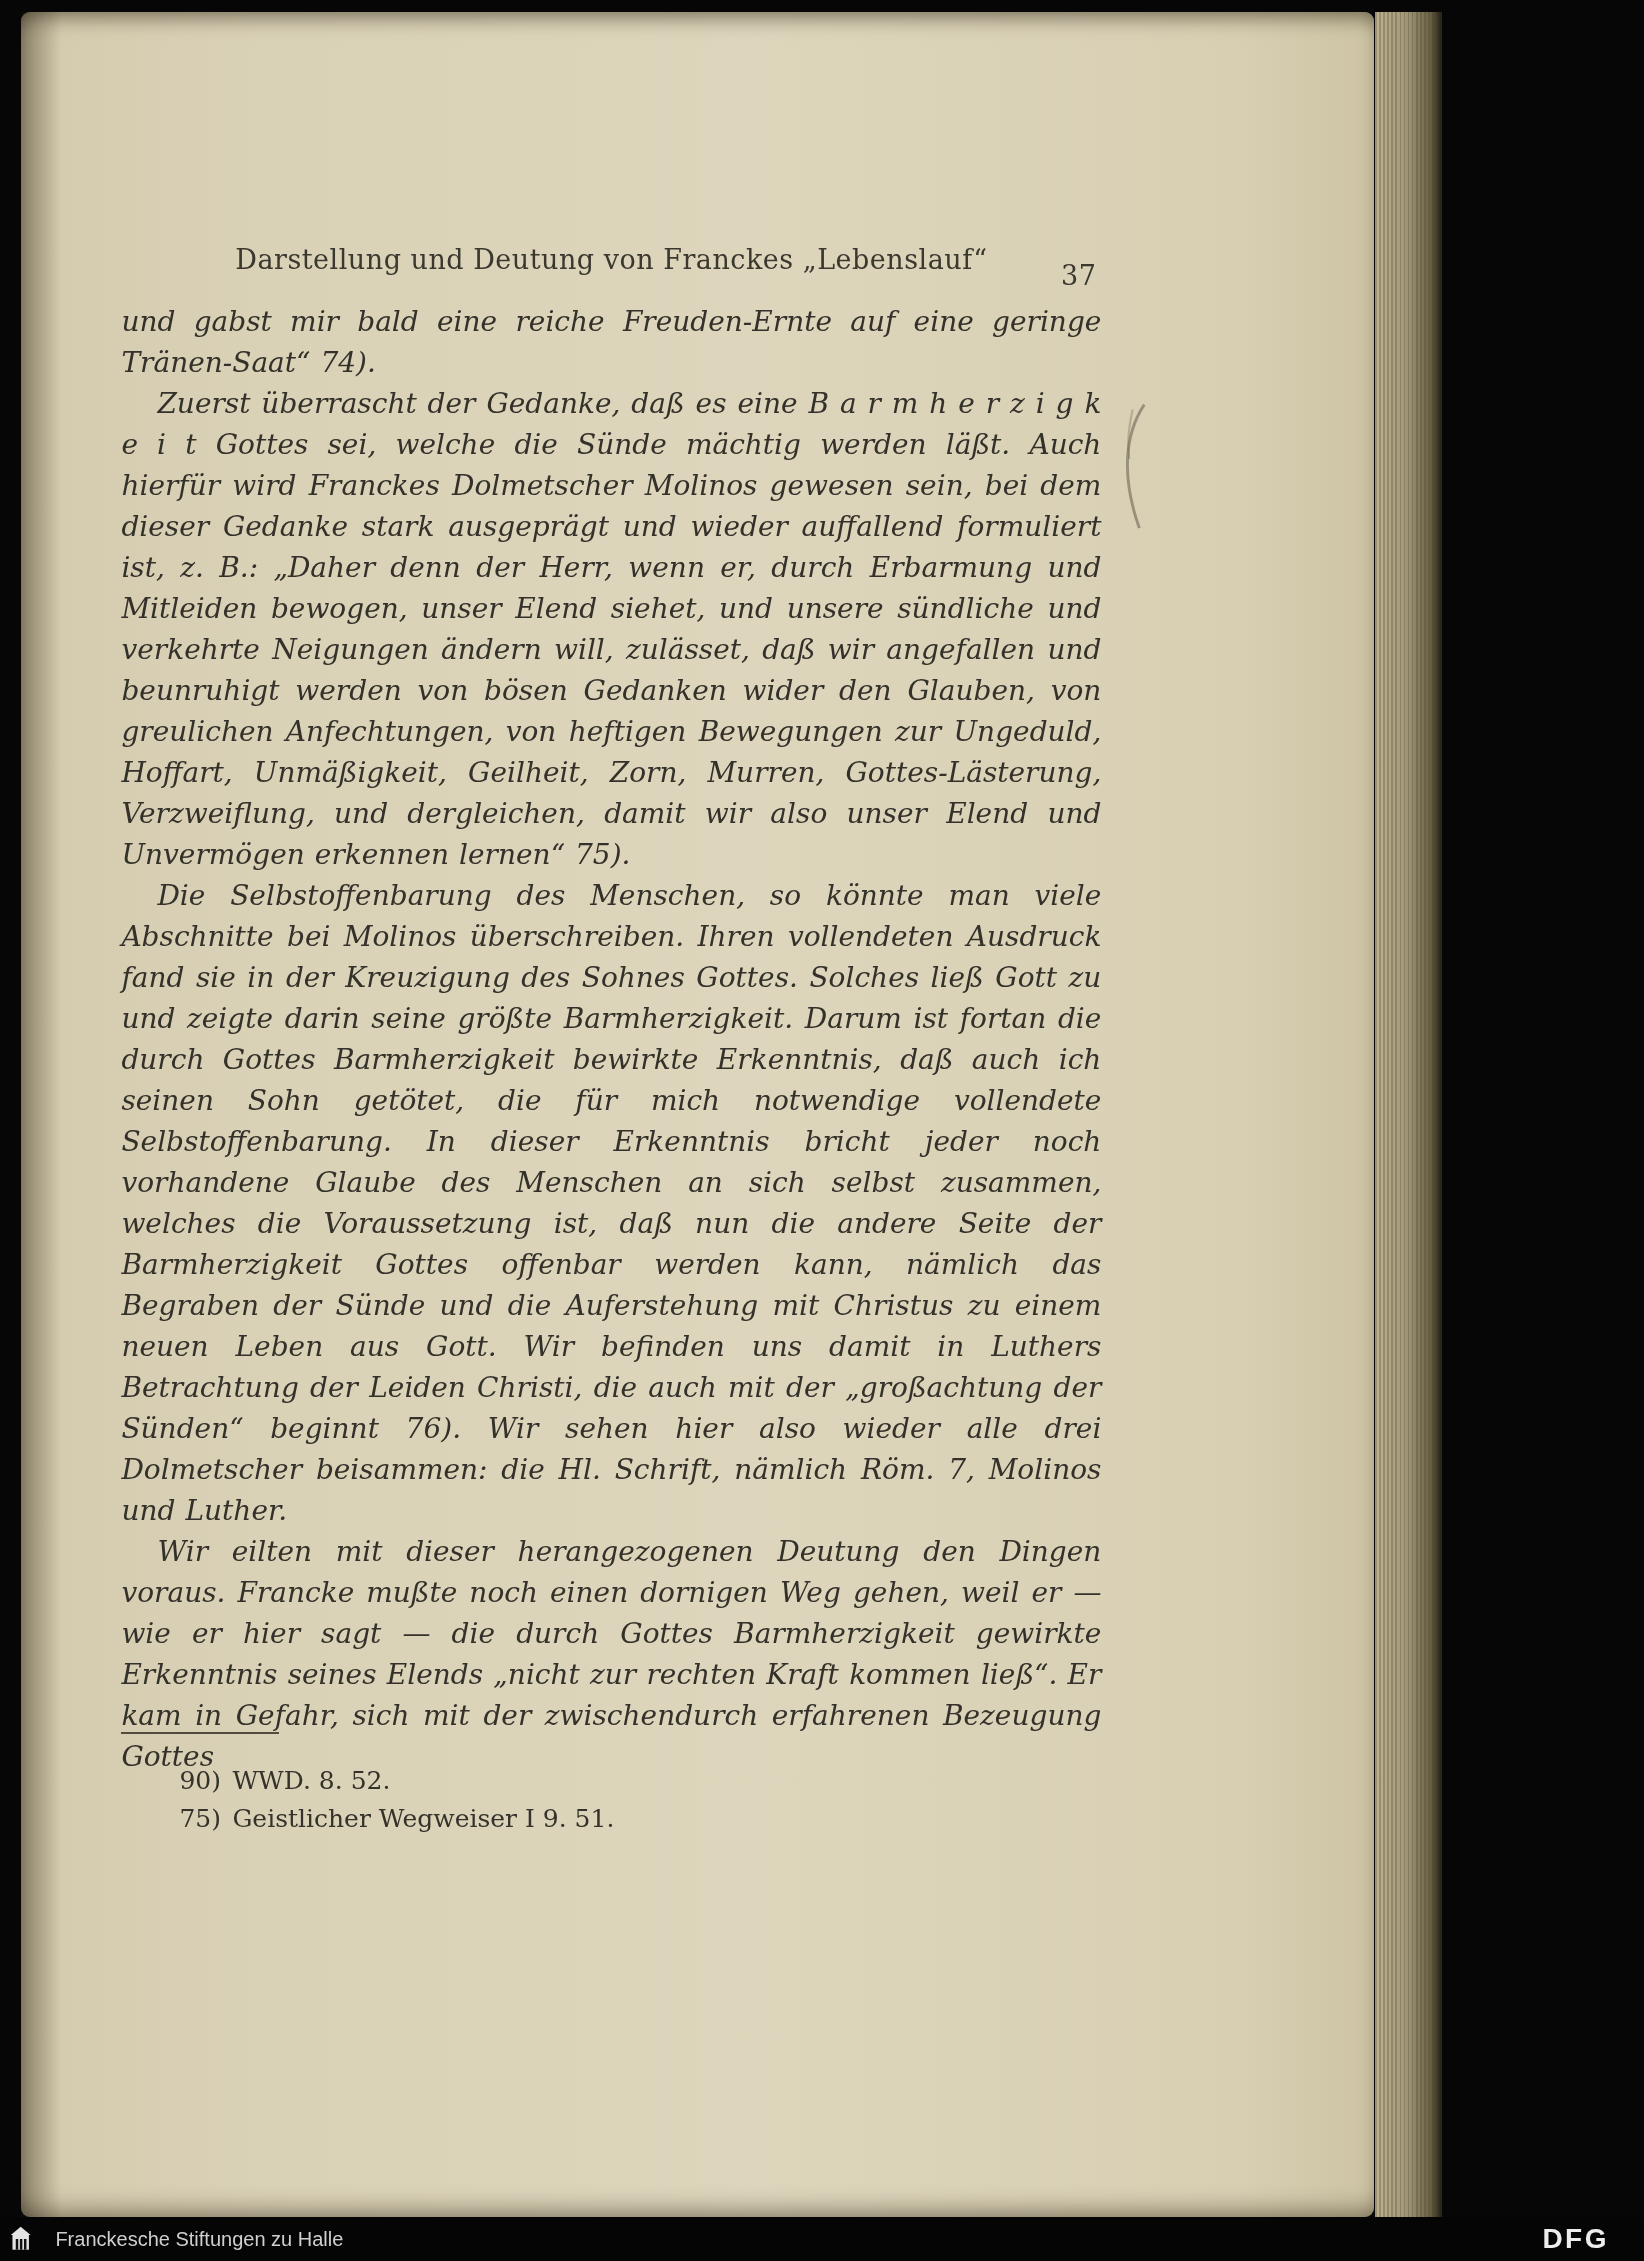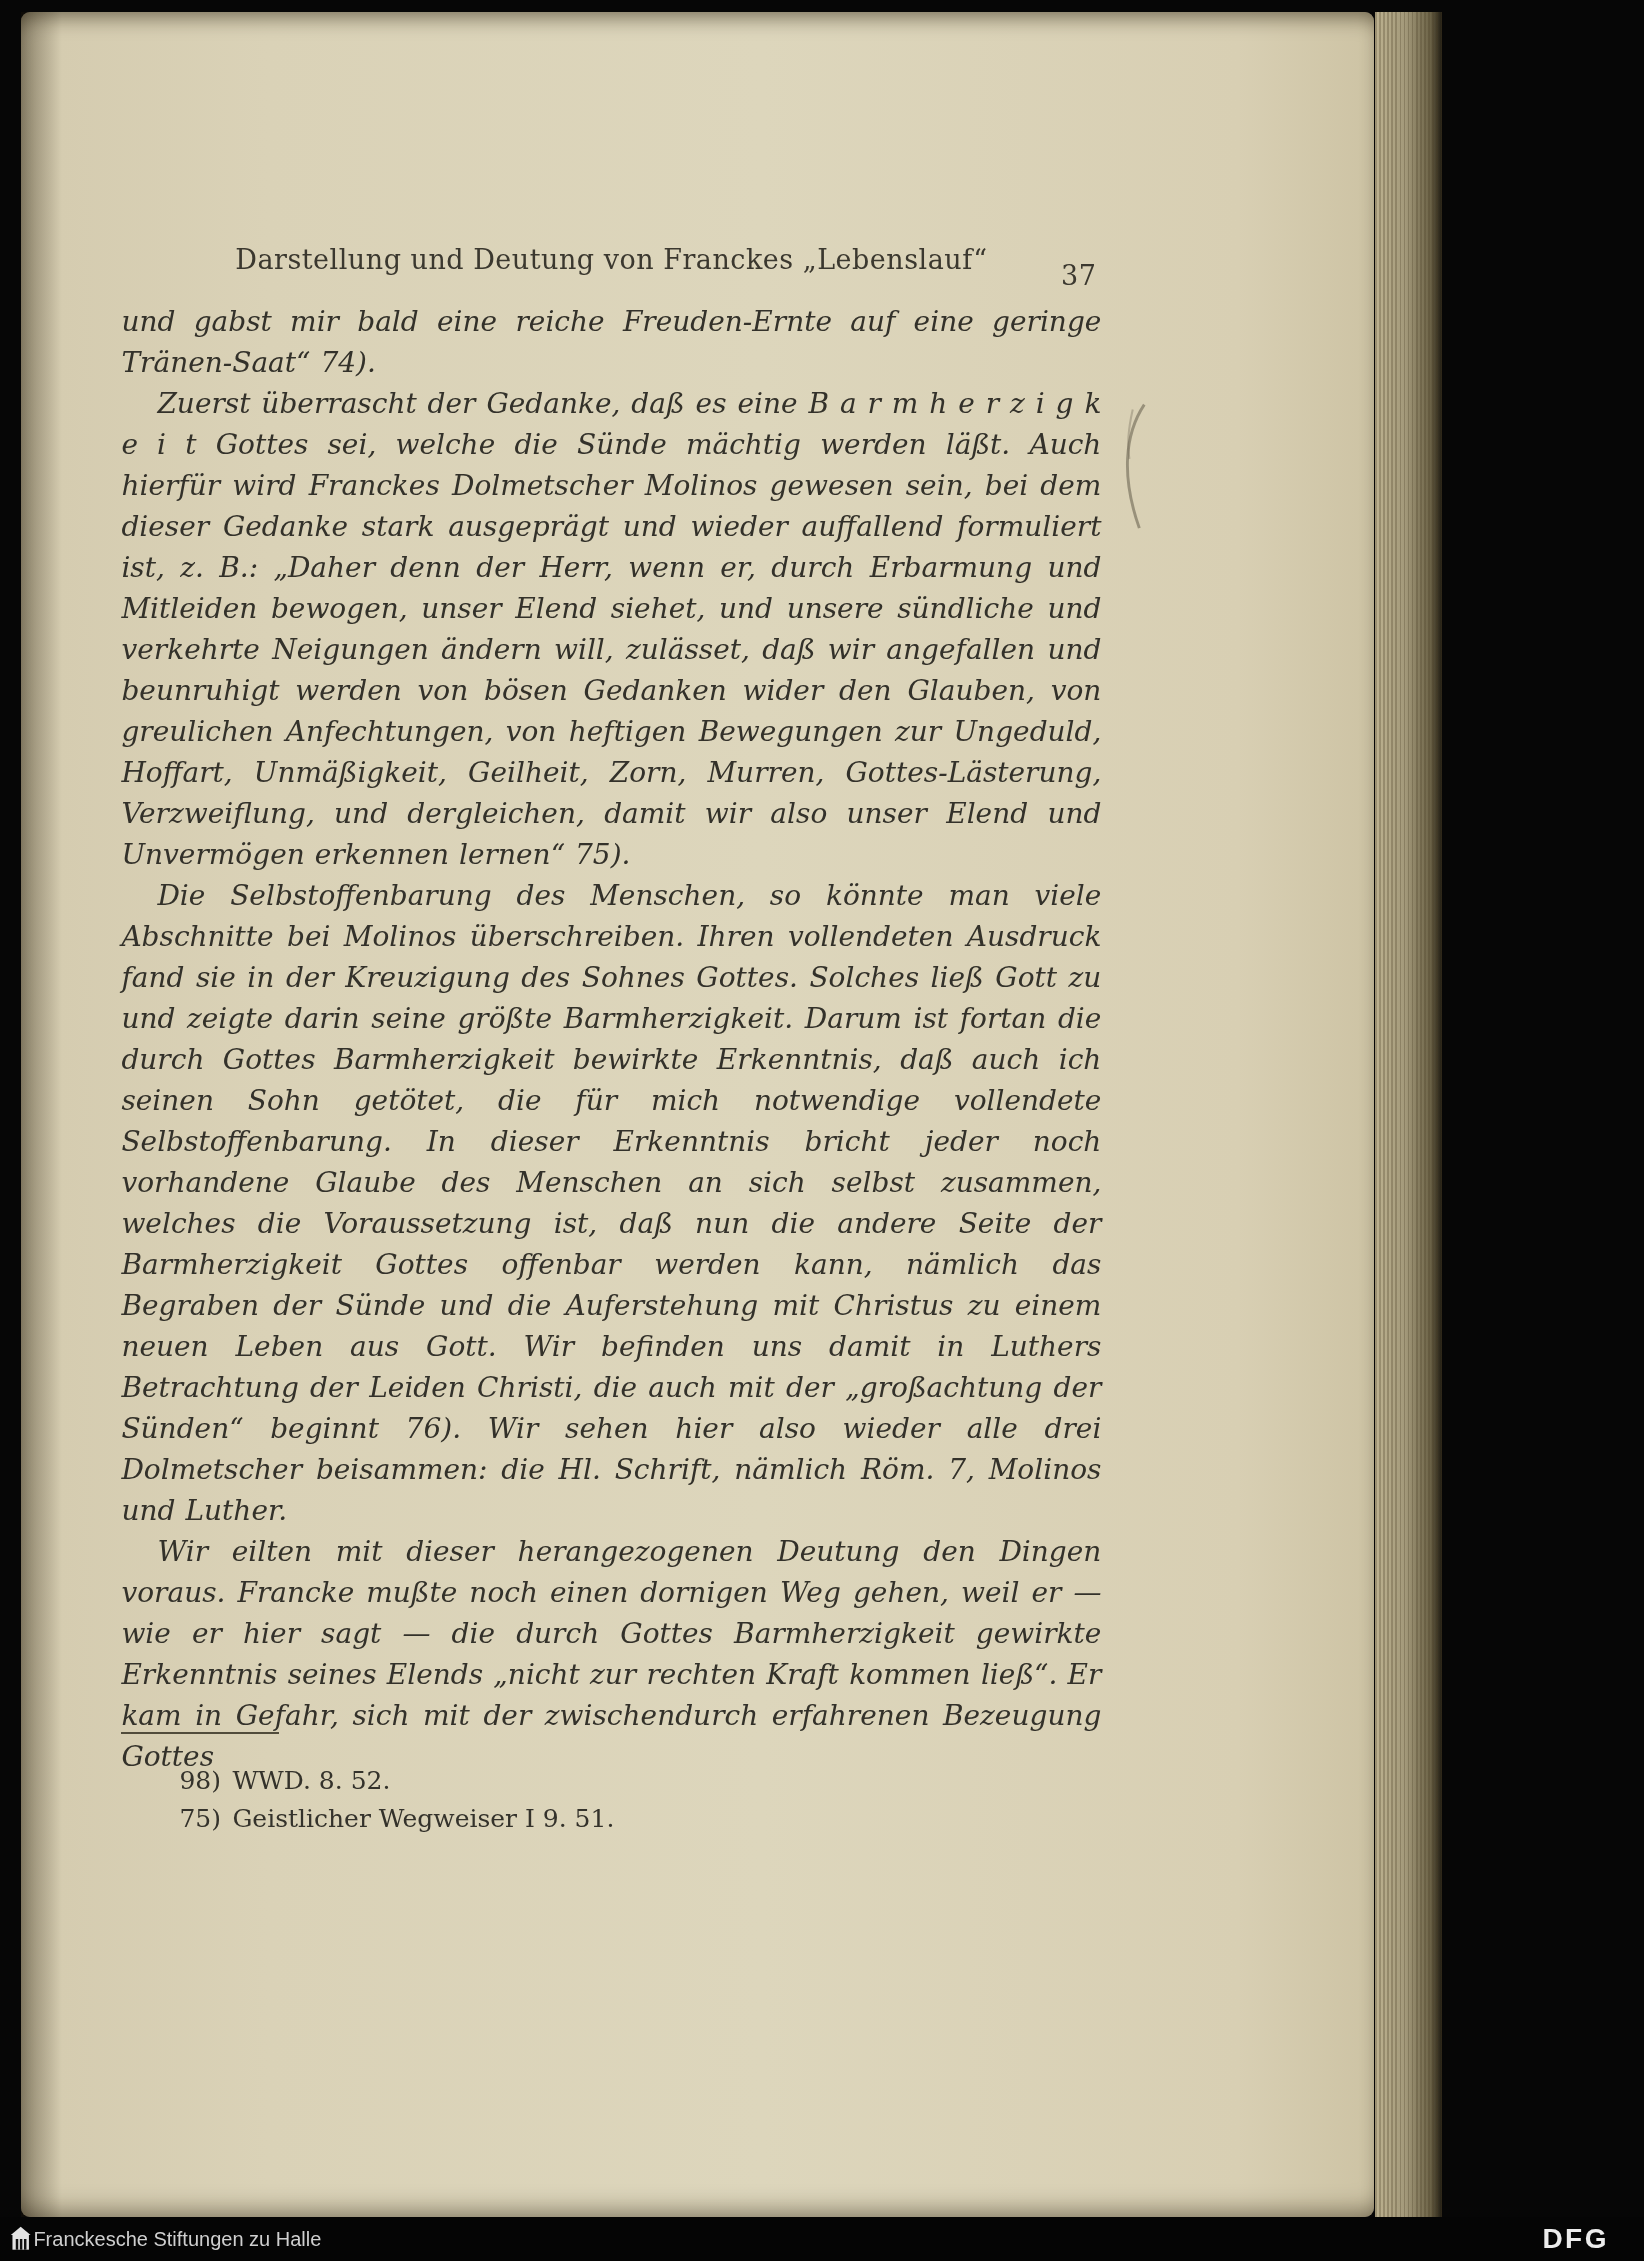--- a/index.html
+++ b/index.html
@@ -47,21 +47,21 @@
   }
   .footnote-item{display:flex;}
   .footnote-number{width:53px;flex:0 0 auto;}
   .footnote-text{flex:1;}
   .footer-bar{
     position:absolute;left:0;bottom:0;width:1645px;height:44px;background:#050505;
     display:flex;align-items:center;justify-content:space-between;
     box-sizing:border-box;padding:0 36px 0 10px;
     font-family:"Liberation Sans", sans-serif;
   }
-  .footer-left{display:flex;align-items:center;gap:2px;}
+  .footer-left{display:flex;align-items:center;gap:24px;}
   .archive-name{color:#cfcfcf;font-size:20px;}
   .dfg-logo{color:#ededed;font-size:28px;font-weight:bold;letter-spacing:2.5px;margin-left:44px;}
 </style>
 </head>
 <body>
 
 <div class="canvas">
 
   <div class="page">
 
@@ -79,21 +79,21 @@
 
     <svg class="margin-mark" width="61" height="140" viewBox="0 0 74 170">
       <path d="M44 8 C 20 44, 16 96, 38 158" stroke="#6d6553" stroke-width="3.5" fill="none" opacity="0.6"></path>
       <path d="M30 14 C 24 40, 23 58, 26 74" stroke="#6d6553" stroke-width="2.5" fill="none" opacity="0.35"></path>
     </svg>
 
     <div class="footnote-rule"></div>
 
     <div class="footnotes">
       <div class="footnote-item">
-        <span class="footnote-number">98)</span>
+        <span class="footnote-number">90)</span>
         <span class="footnote-text">WWD. 8. 52.</span>
       </div>
       <div class="footnote-item">
         <span class="footnote-number">75)</span>
         <span class="footnote-text">Geistlicher Wegweiser I 9. 51.</span>
       </div>
     </div>
 
   </div>
 

